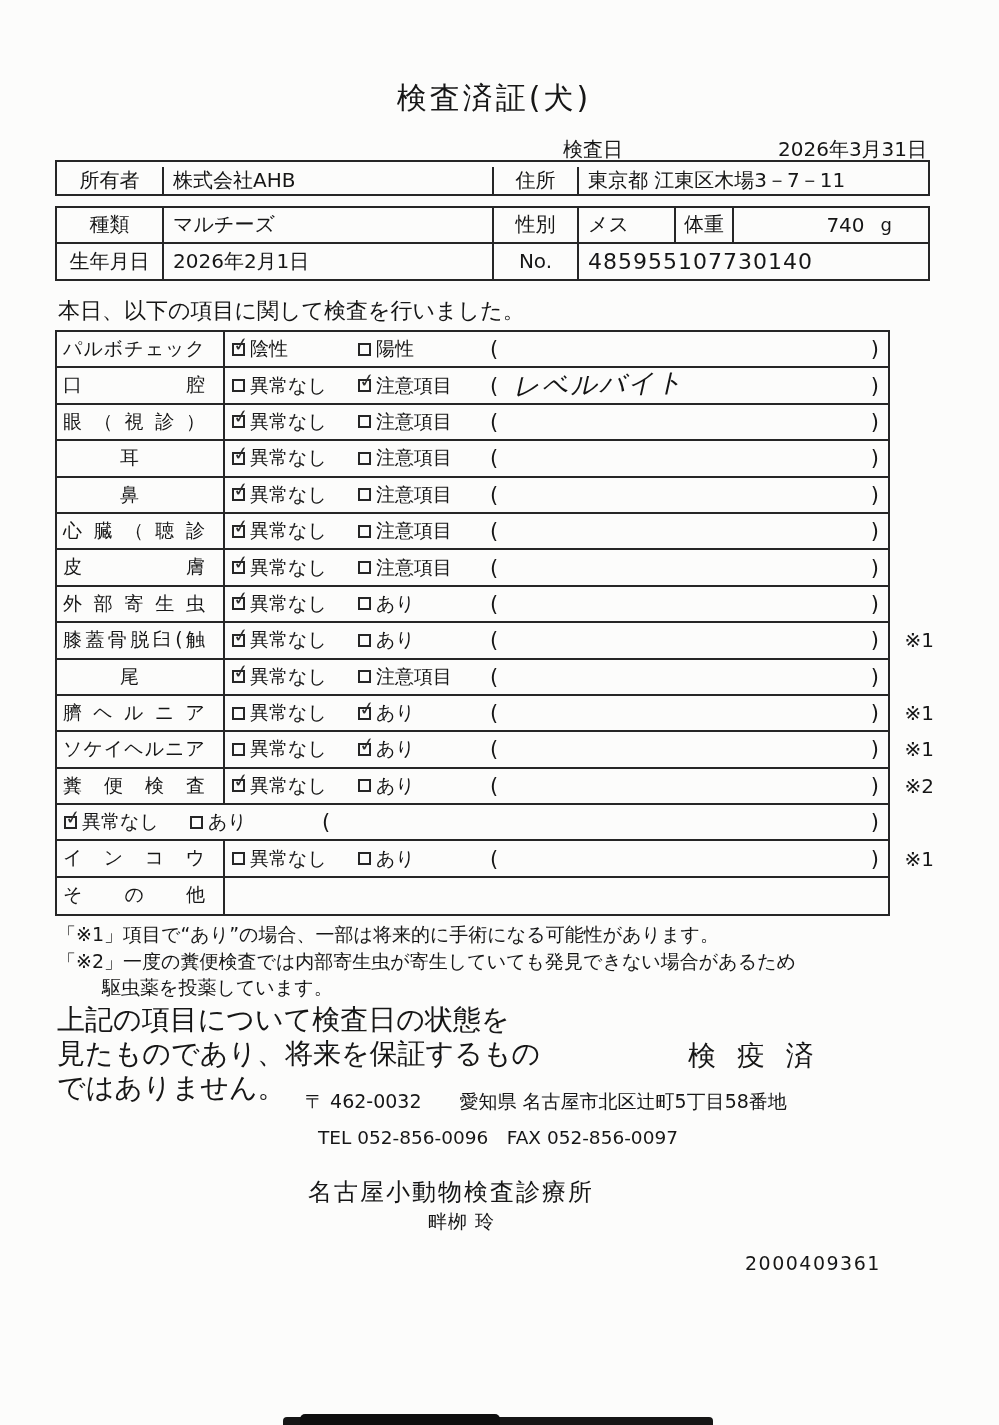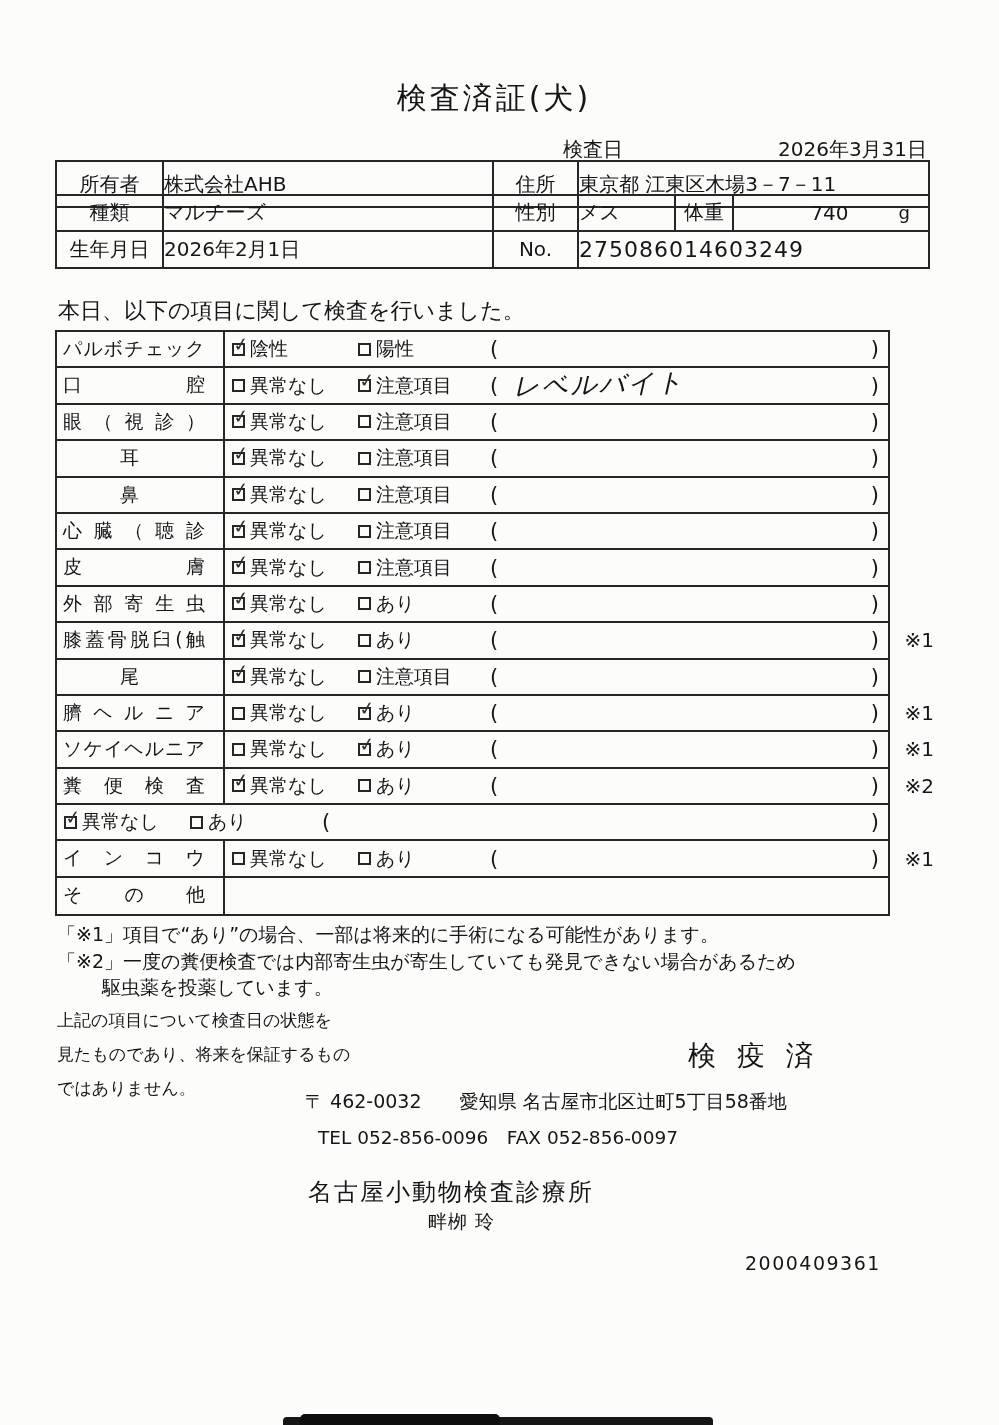--- a/index.html
+++ b/index.html
@@ -10,29 +10,29 @@
 
   #title { top:78px; left:0; width:980px; text-align:center; font-size:30px; letter-spacing:3px; font-weight:500;padding-left:8px; }
   #date-label { top:136px; left:563px; font-size:20px; }
   #date-value { top:136px; left:778px; font-size:20px; }
 
   .itable { border:2px solid #262626; }
   .irow { display:flex; }
   .icell { border-left:2px solid #262626; display:flex; align-items:center; font-size:20px; overflow:hidden; white-space:nowrap; }
   .icell:first-child { border-left:none; }
   .icell.lab { justify-content:center; }
-  .icell.val { }
+  .icell.val { padding-left:9px; }
   #ownerT { top:160px; left:55px; width:875px; }
-  #ownerT .irow { height:44px; }
-  #petT { top:194px; left:55px; width:875px; }
+  #ownerT .irow { height:32px;align-items:flex-end; }
+  #petT { top:206px; left:55px; width:875px; }
   #petT .irow { height:35.5px; }
   #petT .irow:first-child { border-bottom:2px solid #262626; }
   .w105 { width:105px; } .w330 { width:330px; } .w85 { width:85px; } .w97 { width:97px; } .w58 { width:58px; }
   .wflex { flex:1; }
-  .weightcell { justify-content:flex-end; padding-right:18px;gap:34px; }
+  .weightcell { justify-content:flex-end; padding-right:36px; }
   .wunit { margin-left:16px; font-size:18px; }
   .nocell { font-size:22px; letter-spacing:1px; }
 
   #intro { top:296px; left:58px; font-size:22px; }
 
   #examT { top:330px; left:55px; width:835px; border:2px solid #262626; }
   .trow { position:relative; display:flex; height:36.4px; border-bottom:2px solid #262626; }
   .trow:last-child { border-bottom:none; }
   .tlabel { width:168px; border-right:2px solid #262626; font-size:19px; line-height:33.5px; padding:0 18px 0 6px; overflow:hidden; }
   .jl { text-align:justify; text-align-last:justify; }
@@ -43,21 +43,21 @@
   .box { position:relative; width:13px; height:13px; border:2px solid #262626; margin-right:5px; flex:none; }
   .chk { position:absolute; left:-1px; top:-10px; font-size:19px; line-height:19px; color:#2e2e2e; transform:rotate(-8deg); font-weight:bold; }
   .popen { position:absolute; left:265px; top:50%; transform:translateY(-50%); font-size:21px; }
   .pclose { position:absolute; right:9px; top:50%; transform:translateY(-50%); font-size:21px; }
   .tnote { position:absolute; left:288px; top:-1px; font-size:26px; font-style:italic; letter-spacing:2px; transform:rotate(-1.5deg); white-space:nowrap; color:#141414; }
   .rmark { position:absolute; right:-46px; top:50%; transform:translateY(-50%); font-size:20px; white-space:nowrap; }
 
   #fn1 { top:922px; left:57px; font-size:19px; }
   #fn2 { top:949px; left:57px; font-size:19px; }
   #fn3 { top:975px; left:102px; font-size:19px; }
-  #disc { top:1003px; left:57px; font-size:17px; line-height:34px; white-space:pre-line; }
+  #disc { top:1003px; left:57px; font-size:28px; line-height:34px; white-space:pre-line; }
   #stamp { top:1037px; left:688px; font-size:28px; letter-spacing:6px; }
   #addr { top:1089px; left:305px; font-size:19px; }
   #tel { top:1125px; left:318px; font-size:18.5px; }
   #clinic { top:1176px; left:308px; font-size:24px; letter-spacing:2px; }
   #person { top:1209px; left:428px; font-size:19px; letter-spacing:1px; }
   #serial { top:1252px; left:745px; font-size:19px; letter-spacing:1.5px; }
   #smudge { bottom:0px; left:283px; width:430px; height:8px; background:#161616; border-radius:4px 4px 0 0; }
   #smudge2 { bottom:0px; left:300px; width:200px; height:11px; background:#0e0e0e; border-radius:5px 5px 0 0; }
 </style>
 </head>
@@ -87,21 +87,21 @@
       <div class="icell lab w58">体重</div>
       <div class="icell weightcell wflex">
         <span>740</span>
         <span class="wunit">g</span>
       </div>
     </div>
     <div class="irow">
       <div class="icell lab w105">生年月日</div>
       <div class="icell val w330">2026年2月1日</div>
       <div class="icell lab w85">No.</div>
-      <div class="icell val wflex nocell">275086014603249</div>
+      <div class="icell val wflex nocell">485955107730140</div>
     </div>
   </div>
 
   <div id="intro" class="abs">本日、以下の項目に関して検査を行いました。</div>
 
   <div id="examT" class="abs">
 
     <div class="trow">
       <div class="tlabel jl">パルボチェック</div>
       <div class="tcontent">

